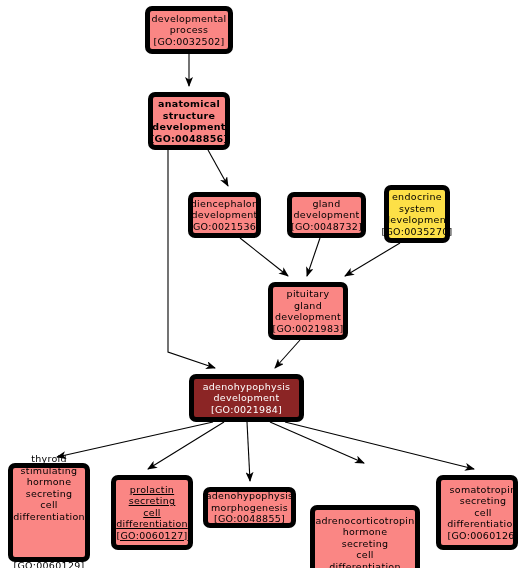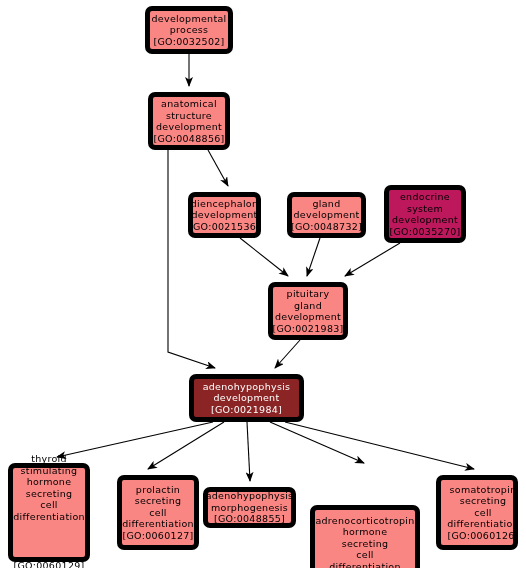--- a/index.html
+++ b/index.html
@@ -71,37 +71,37 @@
         <path d="M 270,422 L 364,463" fill="none" stroke="#000000" stroke-width="1.1" marker-end="url(#arrowhead)"></path>
         <path d="M 285,422 L 474,469" fill="none" stroke="#000000" stroke-width="1.1" marker-end="url(#arrowhead)"></path>
       </g>
   </svg>
   <div id="nodes">
       <div class="go-node" style="left: 145px; top: 6px; width: 88px; height: 48px; background: rgb(250, 134, 132); color: rgb(0, 0, 0); border-color: rgb(0, 0, 0);">
         <span class="lbl">developmental
 process</span>
         <span class="goid">[GO:0032502]</span>
       </div>
-      <div class="go-node" style="left: 148px; top: 92px; width: 82px; height: 58px; background: rgb(250, 134, 132); color: rgb(0, 0, 0); border-color: rgb(0, 0, 0);">
+      <div class="go-node" style="left: 148px; top: 92px; width: 82px; height: 58px; background: rgb(250, 134, 132); color: rgb(0, 0, 0); border-color: rgb(0, 0, 0); font-weight: bold;">
         <span class="lbl">anatomical
 structure
 development</span>
         <span class="goid">[GO:0048856]</span>
       </div>
       <div class="go-node" style="left: 188px; top: 192px; width: 73px; height: 46px; background: rgb(250, 134, 132); color: rgb(0, 0, 0); border-color: rgb(0, 0, 0);">
         <span class="lbl">diencephalon
 development</span>
         <span class="goid">[GO:0021536]</span>
       </div>
       <div class="go-node" style="left: 287px; top: 192px; width: 79px; height: 46px; background: rgb(250, 134, 132); color: rgb(0, 0, 0); border-color: rgb(0, 0, 0);">
         <span class="lbl">gland
 development</span>
         <span class="goid">[GO:0048732]</span>
       </div>
-      <div class="go-node" style="left: 384px; top: 185px; width: 82px; height: 58px; background: #be185d; color: rgb(0, 0, 0); border-color: rgb(0, 0, 0);">
+      <div class="go-node" style="left: 384px; top: 185px; width: 66px; height: 58px; background: #fde047; color: rgb(0, 0, 0); border-color: rgb(0, 0, 0);">
         <span class="lbl">endocrine
 system
 development</span>
         <span class="goid">[GO:0035270]</span>
       </div>
       <div class="go-node" style="left: 268px; top: 282px; width: 80px; height: 58px; background: rgb(250, 134, 132); color: rgb(0, 0, 0); border-color: rgb(0, 0, 0);">
         <span class="lbl">pituitary
 gland
 development</span>
         <span class="goid">[GO:0021983]</span>
@@ -113,21 +113,21 @@
       </div>
       <div class="go-node" style="left: 8px; top: 463px; width: 82px; height: 99px; background: rgb(250, 134, 132); color: rgb(0, 0, 0); border-color: rgb(0, 0, 0); gap: 38px;">
         <span class="lbl">thyroid
 stimulating
 hormone
 secreting
 cell
 differentiation</span>
         <span class="goid">[GO:0060129]</span>
       </div>
-      <div class="go-node" style="left: 117px; top: 475px; width: 82px; height: 75px; background: rgb(250, 134, 132); color: rgb(0, 0, 0); border-color: rgb(0, 0, 0);">
+      <div class="go-node" style="left: 111px; top: 475px; width: 82px; height: 75px; background: rgb(250, 134, 132); color: rgb(0, 0, 0); border-color: rgb(0, 0, 0); text-decoration: underline;">
         <span class="lbl">prolactin
 secreting
 cell
 differentiation</span>
         <span class="goid">[GO:0060127]</span>
       </div>
       <div class="go-node" style="left: 203px; top: 487px; width: 93px; height: 41px; background: rgb(250, 134, 132); color: rgb(0, 0, 0); border-color: rgb(0, 0, 0);">
         <span class="lbl">adenohypophysis
 morphogenesis</span>
         <span class="goid">[GO:0048855]</span>

